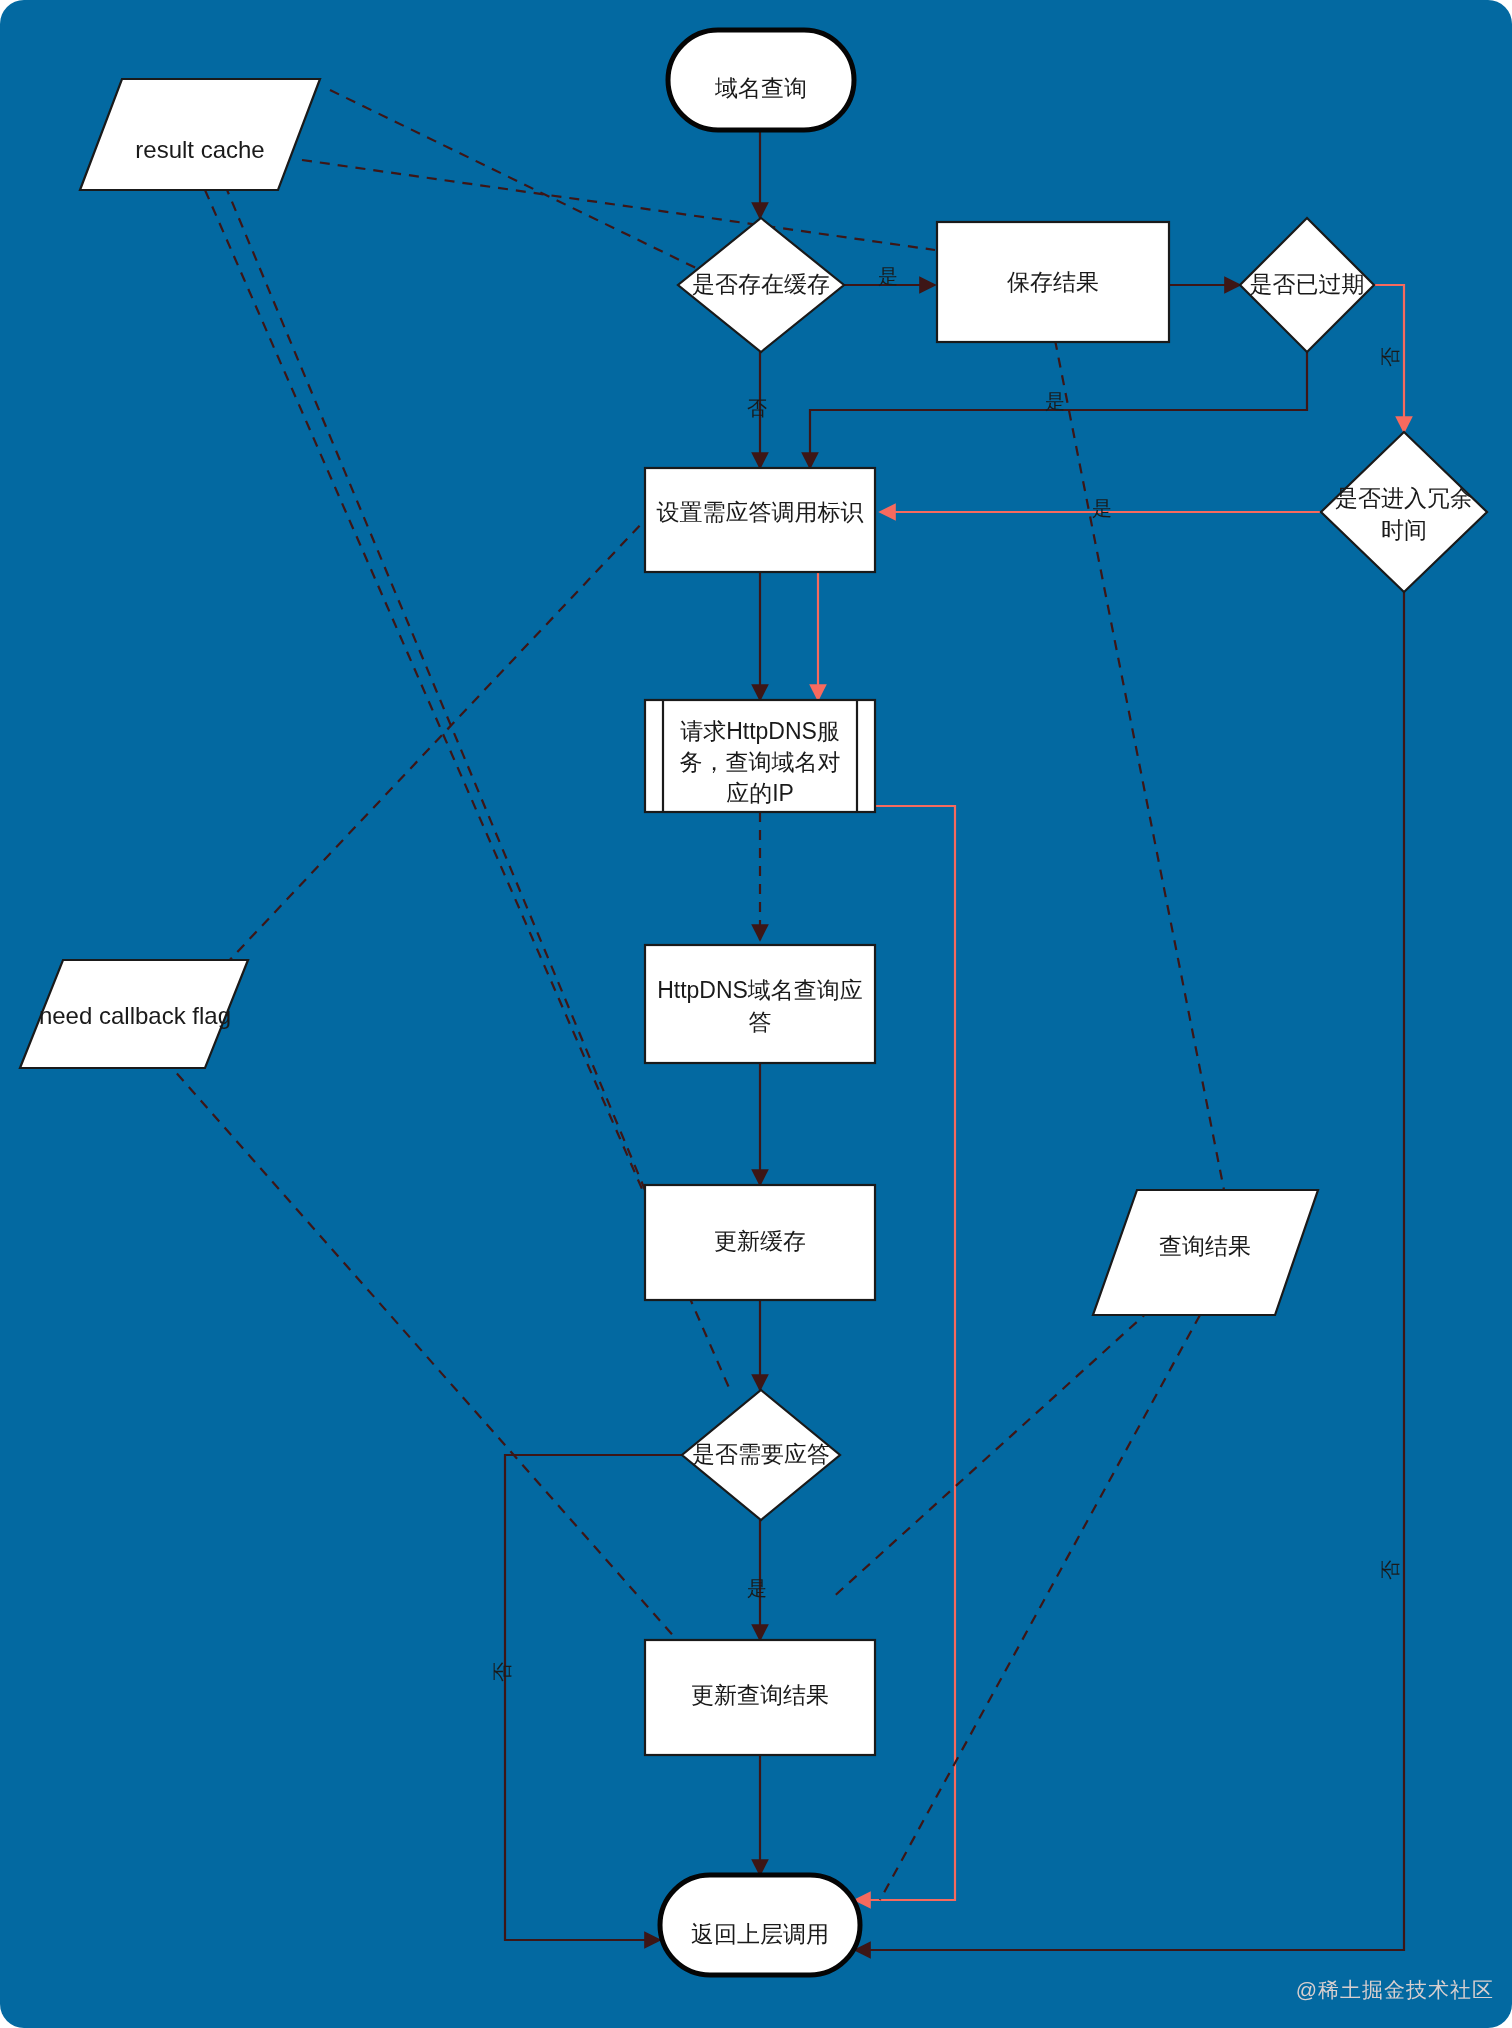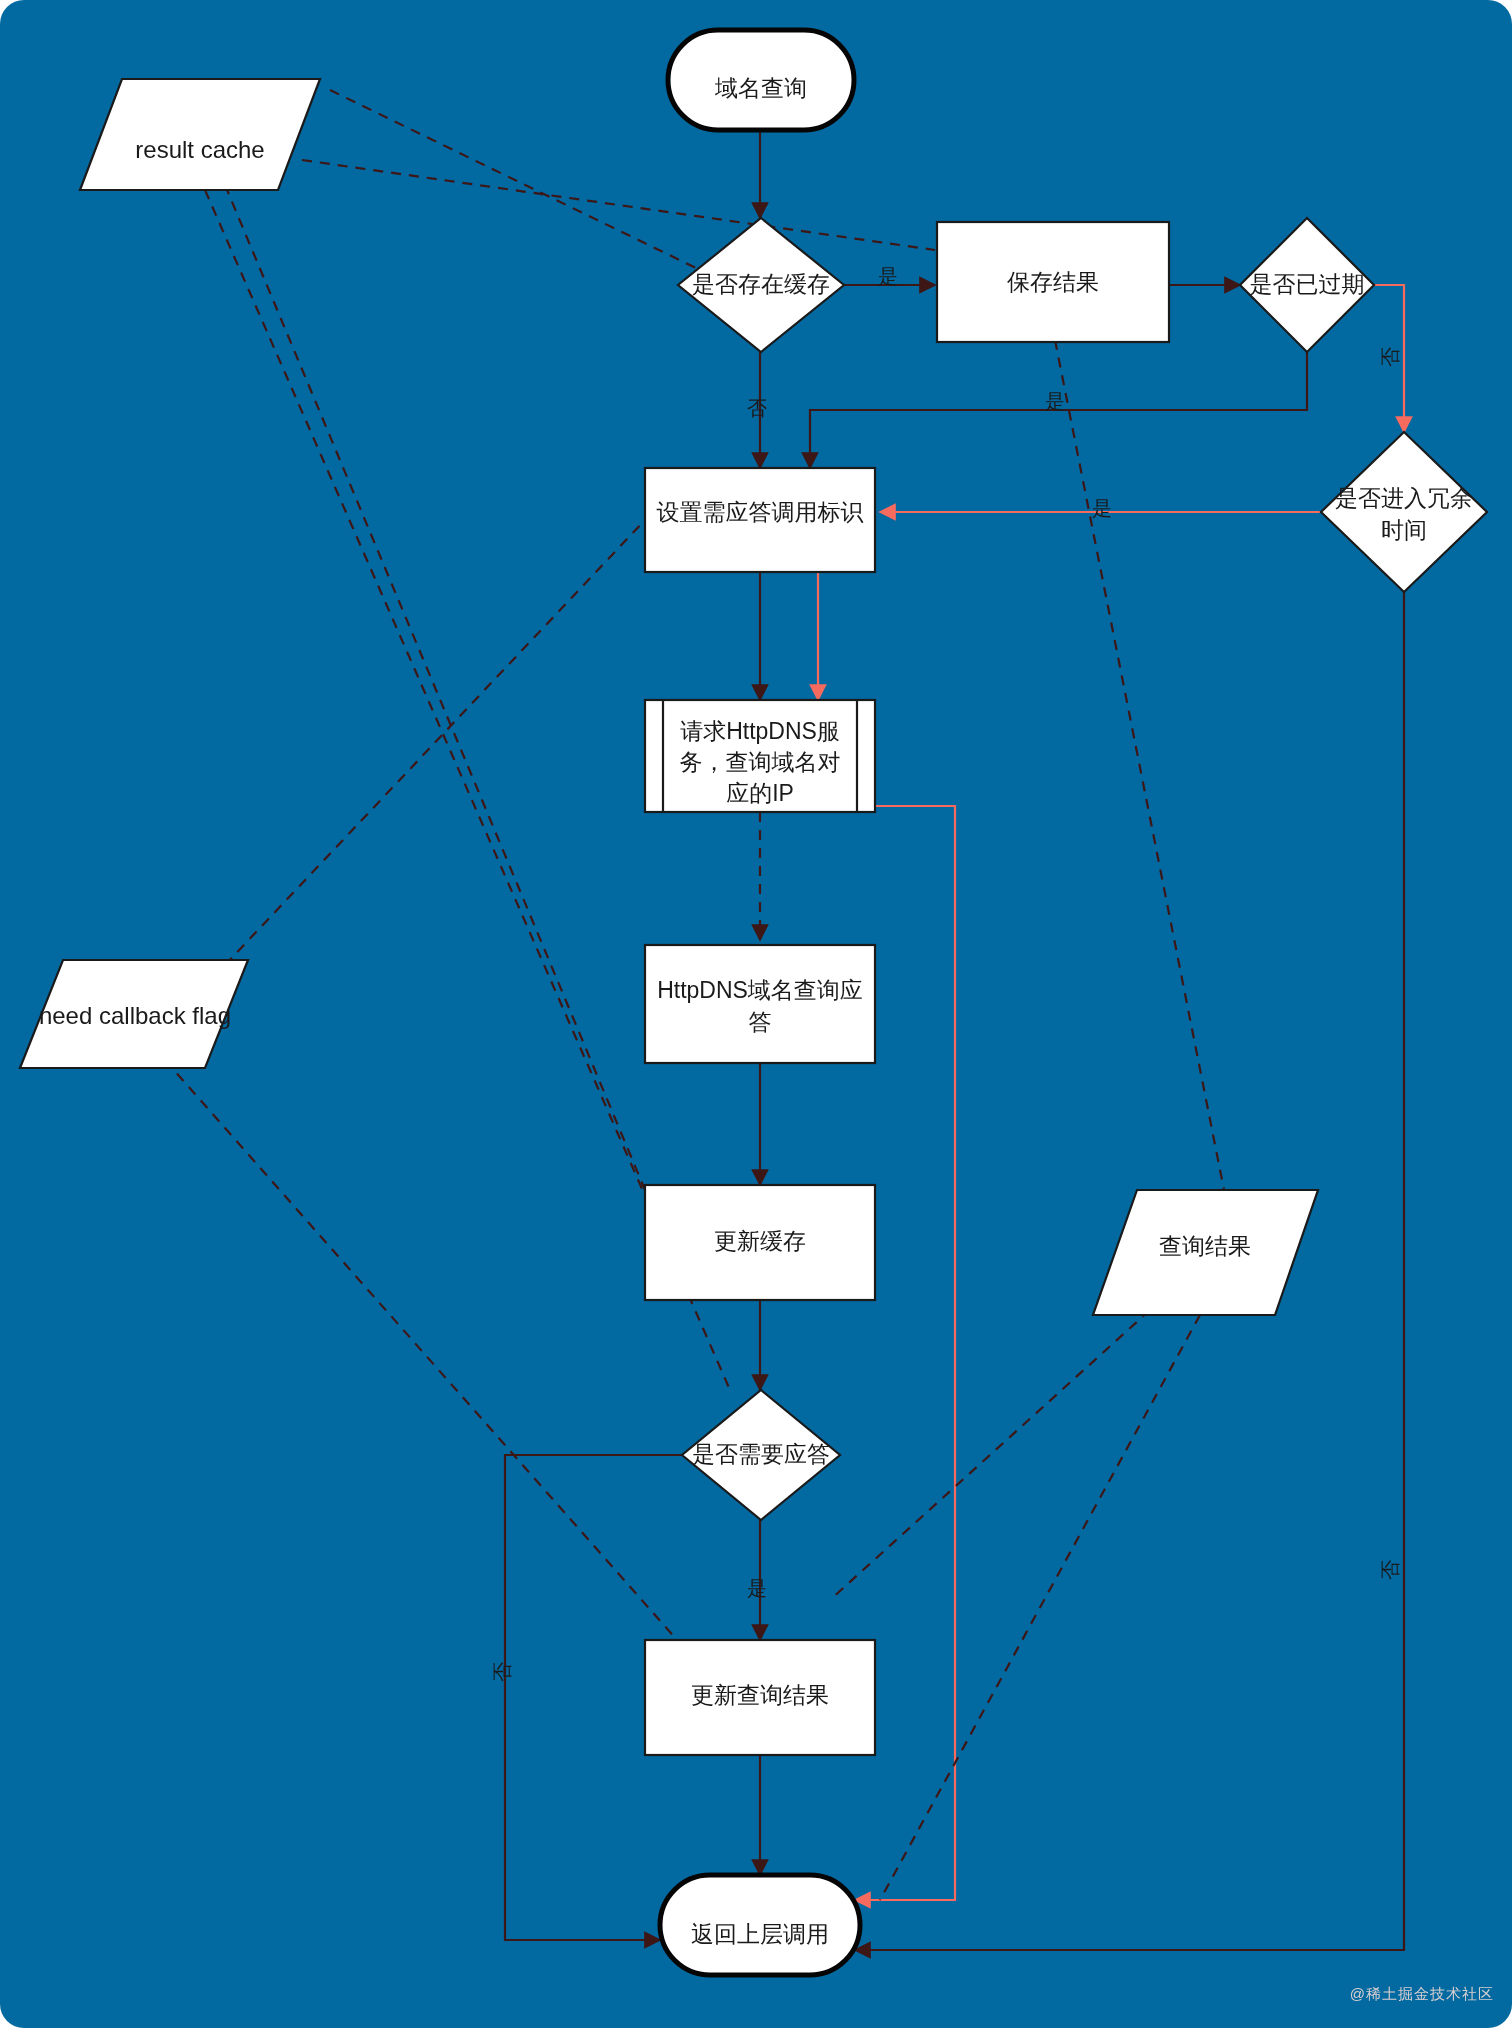--- a/index.html
+++ b/index.html
@@ -70,21 +70,21 @@
     fill: none;
     stroke: #3d1616;
     stroke-width: 2.2;
     stroke-dasharray: 10 8;
   }
   .watermark {
     position: absolute;
     right: 18px;
     bottom: 24px;
     font-family: "Liberation Sans", "DejaVu Sans", sans-serif;
-    font-size: 15px;
+    font-size: 21px;
     color: #d8cfcf;
     letter-spacing: 1px;
     user-select: none;
   }
 </style>
 </head>
 <body>
 
 <div id="canvas">
 

